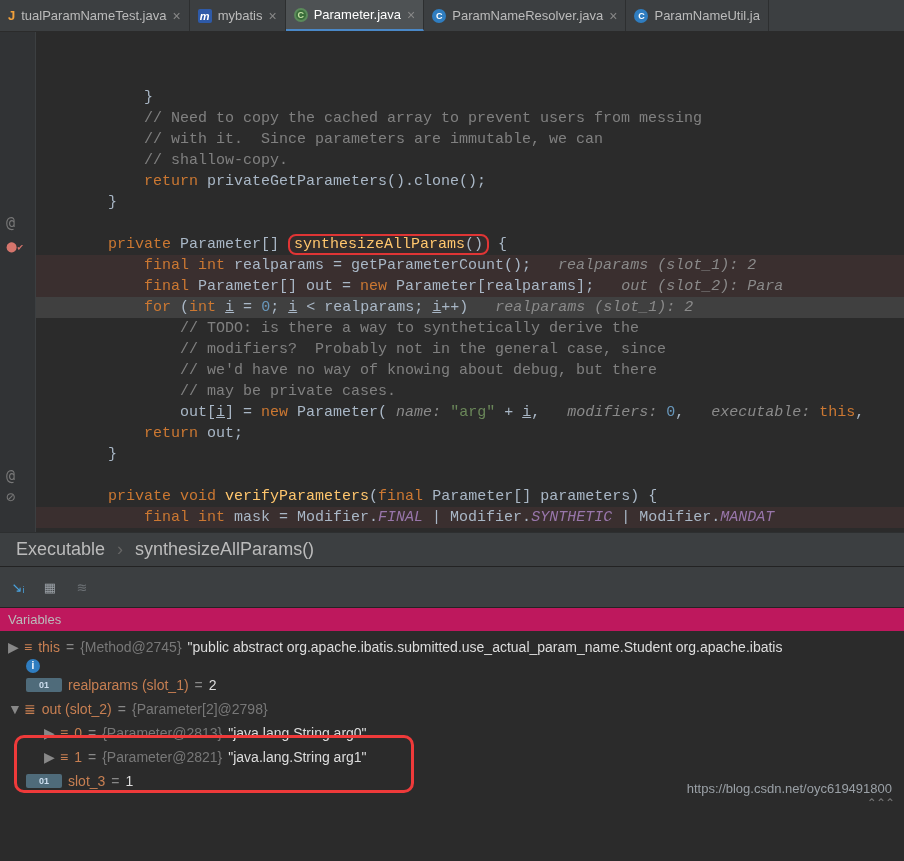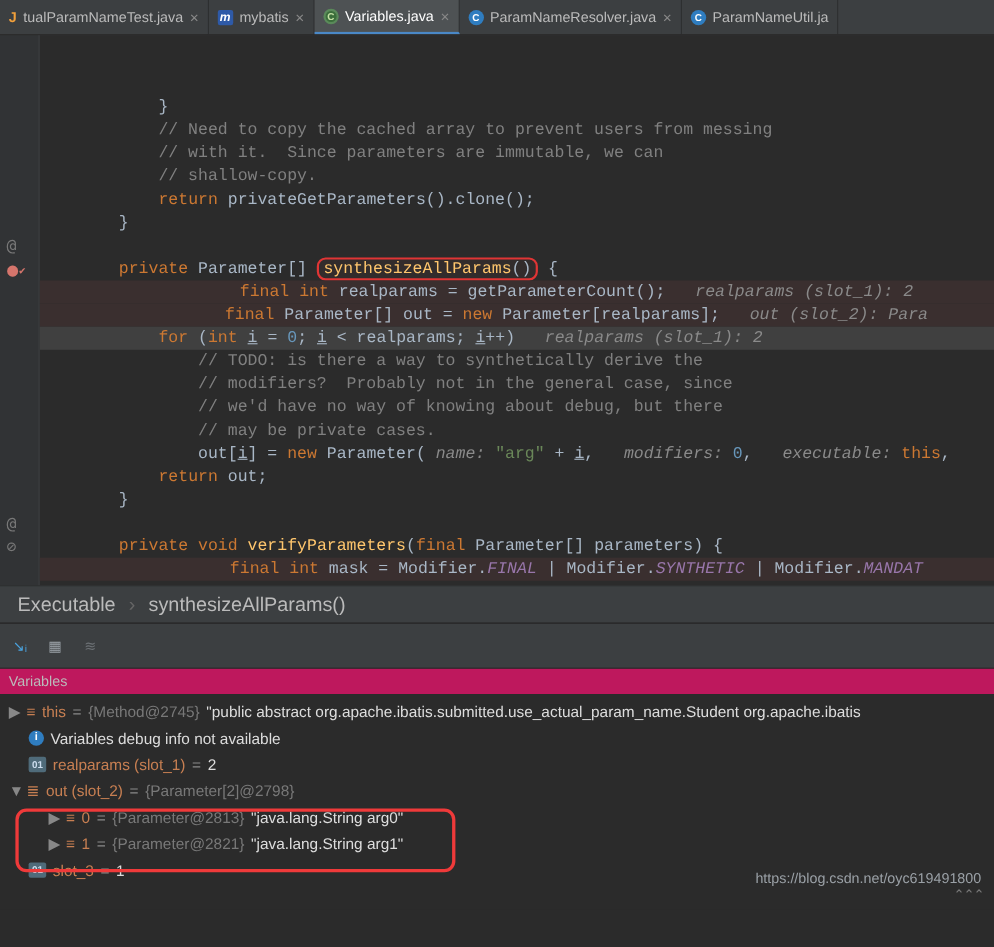--- a/index.html
+++ b/index.html
@@ -65,21 +65,21 @@
     overflow:hidden;
     position:relative;
   }
   .kw   { color:#cc7832; }
   .str  { color:#6a8759; }
   .cmt  { color:#808080; }
   .fn   { color:#ffc66d; }
   .num  { color:#6897bb; }
   .hint { color:#8a8a8a; font-style:italic; }
   .em-it { color:#9876aa; font-style:italic; }
-  .line-final { background:#3a2f2f; display:inline-block; width:100%;text-align:center; }
+  .line-final { background:#3a2f2f; display:inline-block; width:100%; }
   .line-hl    { background:#404040; display:inline-block; width:100%; }
   .box-red { border:2px solid #e03535; border-radius:8px; padding:0 4px; background: rgba(80,50,50,0.2); }
   
   .breadcrumb {
     background:#3c3f41;
     border-top:1px solid #2d2f30;
     padding:6px 16px;
     font-size:18px;
     color:#bbb;
     display:flex;
@@ -108,21 +108,21 @@
     position:relative;
   }
   .vrow { display:flex; align-items:center; gap:6px; padding-left:4px; }
   .vrow .chev { color:#888; width:10px; display:inline-block; text-align:center; }
   .vrow .nm { color:#c77f52; }
   .vrow .eq { color:#888; }
   .vrow .obj { color:#787878; }
   .vrow .val { color:#ddd; }
   .ind1 { padding-left: 22px; }
   .ind2 { padding-left: 40px; }
-  .icon-var { width:16px; height:14px; border-radius:2px; background:#4f6b7a; color:#cde; font-size:9px; display:inline-flex; align-items:center; justify-content:center; font-weight:bold; }
+  .icon-var { width:36px; height:14px; border-radius:2px; background:#4f6b7a; color:#cde; font-size:9px; display:inline-flex; align-items:center; justify-content:center; font-weight:bold; }
   .icon-info{ width:14px; height:14px; border-radius:50%; background:#2f7dc0; color:#fff; font-size:10px; display:inline-flex; align-items:center; justify-content:center; font-weight:bold;}
   .icon-stack{ color:#c77f52; }
   .redbox {
     position:absolute;
     border:3px solid #ef3a3a;
     border-radius:10px;
     pointer-events:none;
   }
   .watermark { position:absolute; right:12px; bottom:16px; color:#9aa0a6; font-size:13px; }
   .carets { position:absolute; right:10px; bottom:6px; color:#777; font-size:12px; letter-spacing:-1px;}
@@ -136,21 +136,21 @@
     <span>tualParamNameTest.java</span>
     <span class="close">×</span>
   </div>
   <div class="tab">
     <span class="icon-m">m</span>
     <span>mybatis</span>
     <span class="close">×</span>
   </div>
   <div class="tab active">
     <span class="icon-c cls">C</span>
-    <span>Variables.java</span>
+    <span>Parameter.java</span>
     <span class="close">×</span>
   </div>
   <div class="tab">
     <span class="icon-c blue">C</span>
     <span>ParamNameResolver.java</span>
     <span class="close">×</span>
   </div>
   <div class="tab">
     <span class="icon-c blue">C</span>
     <span>ParamNameUtil.ja</span>
@@ -212,21 +212,20 @@
     <span class="chev">▶</span>
     <span class="icon-stack">≡</span>
     <span class="nm">this</span>
     <span class="eq">=</span>
     <span class="obj">{Method@2745}</span>
     <span class="val">"public abstract org.apache.ibatis.submitted.use_actual_param_name.Student org.apache.ibatis</span>
   </div>
 
   <div class="vrow ind1">
     <span class="icon-info">i</span>
-    <span style="color:#ddd;">Variables debug info not available</span>
   </div>
 
   <div class="vrow ind1">
     <span class="icon-var">01</span>
     <span class="nm">realparams (slot_1)</span>
     <span class="eq">=</span>
     <span class="val">2</span>
   </div>
 
   <div class="vrow">

